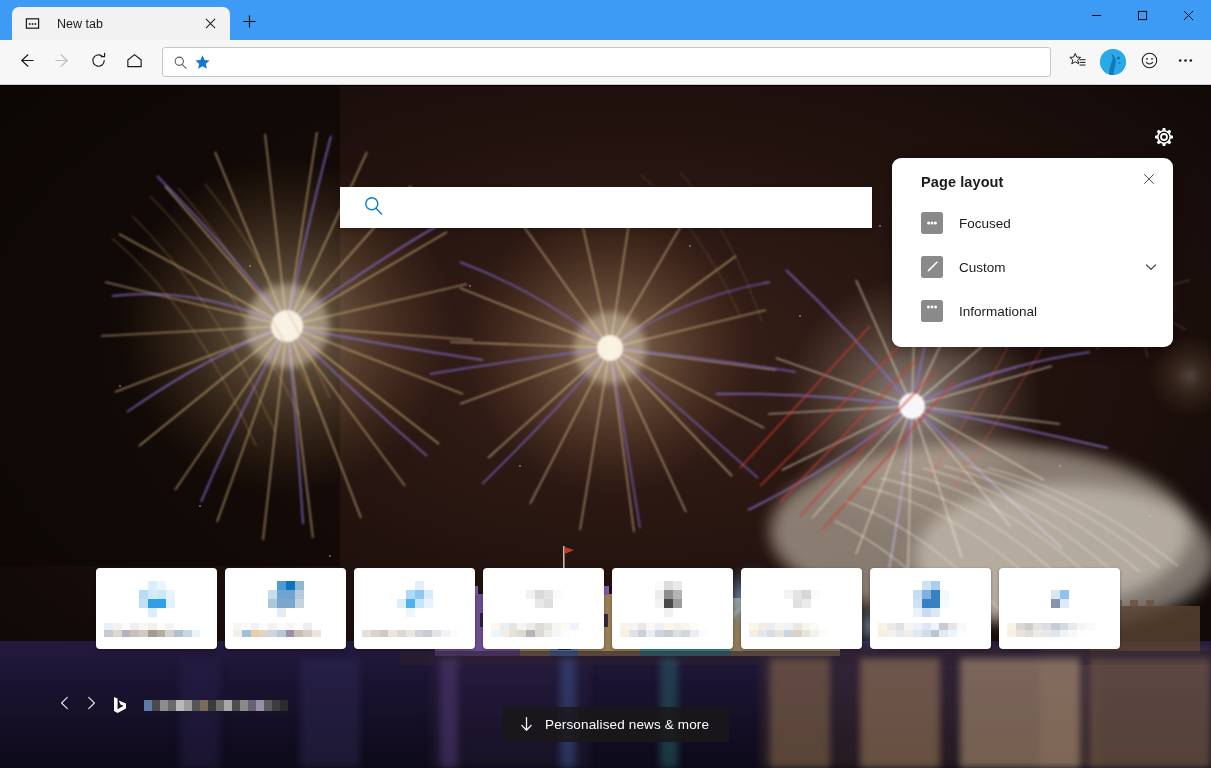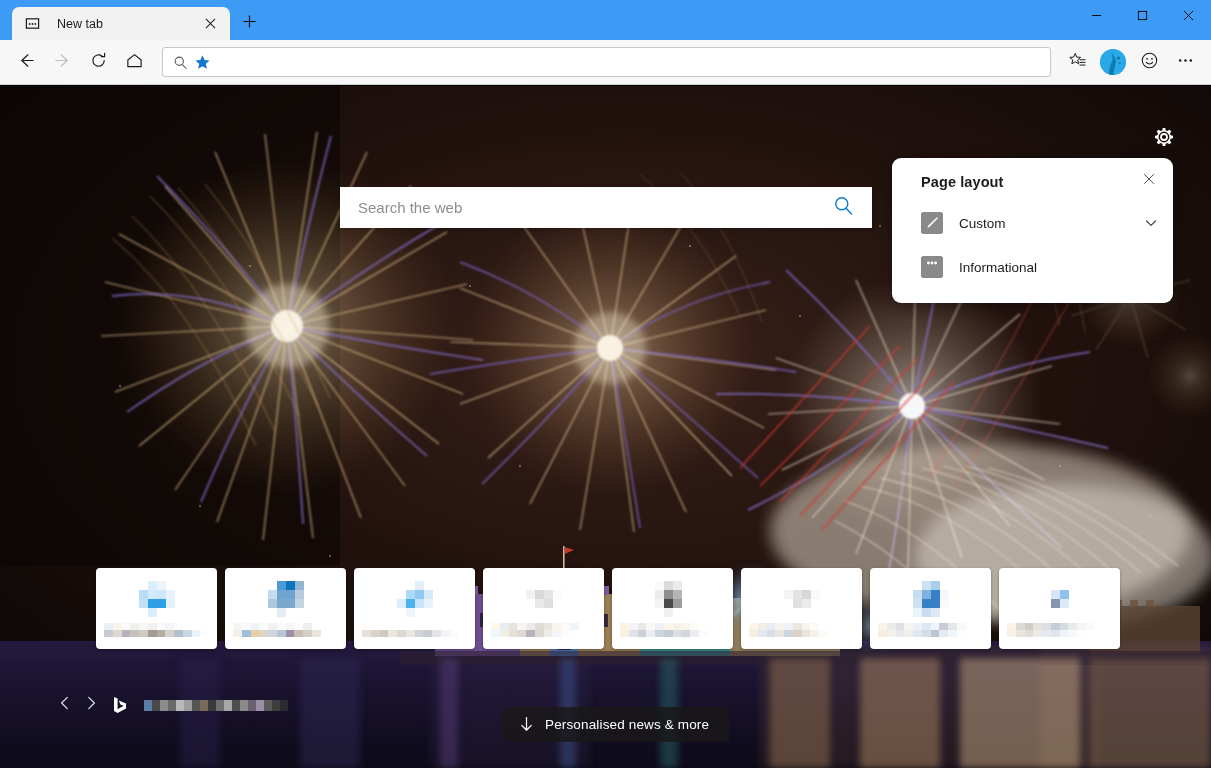--- a/index.html
+++ b/index.html
@@ -726,21 +726,20 @@
   <div class="ntp-settings">
     <span>
       <svg width="24" height="24" viewBox="0 0 24 24">
         <path fill="#ffffff" d="M12 8.1a3.9 3.9 0 1 0 0 7.8 3.9 3.9 0 0 0 0-7.8zm0 6a2.1 2.1 0 1 1 0-4.2 2.1 2.1 0 0 1 0 4.2z"></path>
         <path fill="#ffffff" d="M21 13.3v-2.6l-2.4-.4a6.9 6.9 0 0 0-.7-1.7l1.4-2-1.9-1.9-2 1.4a6.9 6.9 0 0 0-1.7-.7L13.3 3h-2.6l-.4 2.4a6.9 6.9 0 0 0-1.7.7l-2-1.4-1.9 1.9 1.4 2a6.9 6.9 0 0 0-.7 1.7L3 10.7v2.6l2.4.4c.16.6.4 1.17.7 1.7l-1.4 2 1.9 1.9 2-1.4c.53.3 1.1.54 1.7.7l.4 2.4h2.6l.4-2.4c.6-.16 1.17-.4 1.7-.7l2 1.4 1.9-1.9-1.4-2c.3-.53.54-1.1.7-1.7l2.4-.4zM12 17.4A5.4 5.4 0 1 1 17.4 12 5.4 5.4 0 0 1 12 17.4z"></path>
       </svg>
     </span>
   </div>
 
   <div class="ntp-search">
-    <input type="text" placeholder="Search the web" style="">
     <span class="ntp-search-btn">
       <span>
         <svg width="21" height="21" viewBox="0 0 22 22">
           <circle cx="9.2" cy="9.2" r="6.3" fill="none" stroke="#0c7cd5" stroke-width="1.5"></circle>
           <path d="M13.7 13.9 L19.4 19.8" stroke="#0c7cd5" stroke-width="1.5" stroke-linecap="round"></path>
         </svg>
       </span>
     </span>
   </div>
 
@@ -749,20 +748,31 @@
       <div class="flyout-title">Page layout</div>
       <div class="flyout-close">
         <span>
           <svg width="12" height="12" viewBox="0 0 12 12">
             <path d="M1.2 1.2 L10.8 10.8 M10.8 1.2 L1.2 10.8" stroke="#555" stroke-width="1" fill="none"></path>
           </svg>
         </span>
       </div>
     </div>
 
+    <div class="layout-opt">
+      <span class="opt-icon">
+        <svg width="22" height="22" viewBox="0 0 22 22">
+          <rect width="22" height="22" rx="3" fill="#8a8a8a"></rect>
+          <circle cx="7.6" cy="11" r="1.5" fill="#fff"></circle>
+          <circle cx="11" cy="11" r="1.5" fill="#fff"></circle>
+          <circle cx="14.4" cy="11" r="1.5" fill="#fff"></circle>
+        </svg>
+      </span>
+      <span class="opt-label">Focused</span>
+    </div>
 
 
     <div class="layout-opt">
       <span class="opt-icon">
         <svg width="22" height="22" viewBox="0 0 22 22">
           <rect width="22" height="22" rx="3" fill="#8a8a8a"></rect>
           <path d="M15.8 5.2 L16.9 6.3 L8.3 14.9 L6.4 15.7 L7.2 13.8 Z" fill="#fff"></path>
         </svg>
       </span>
       <span class="opt-label">Custom</span>

